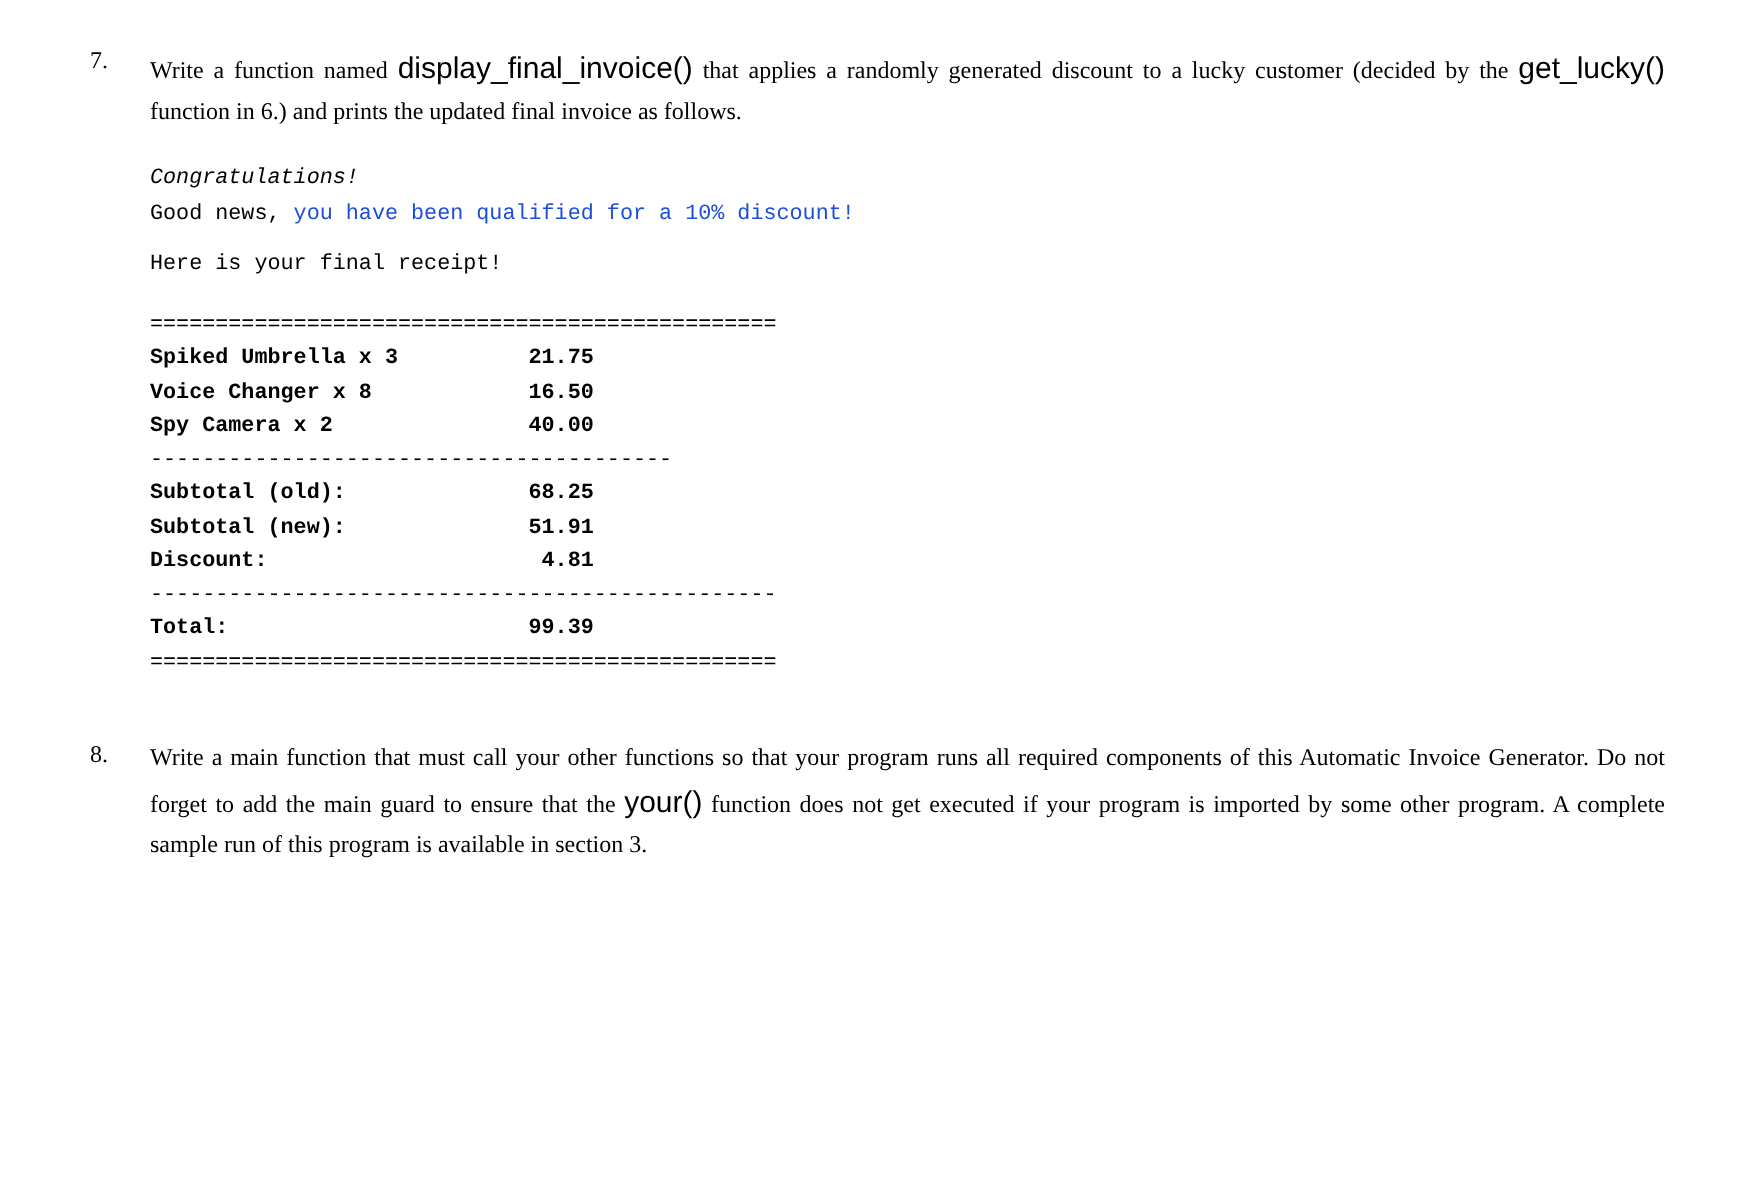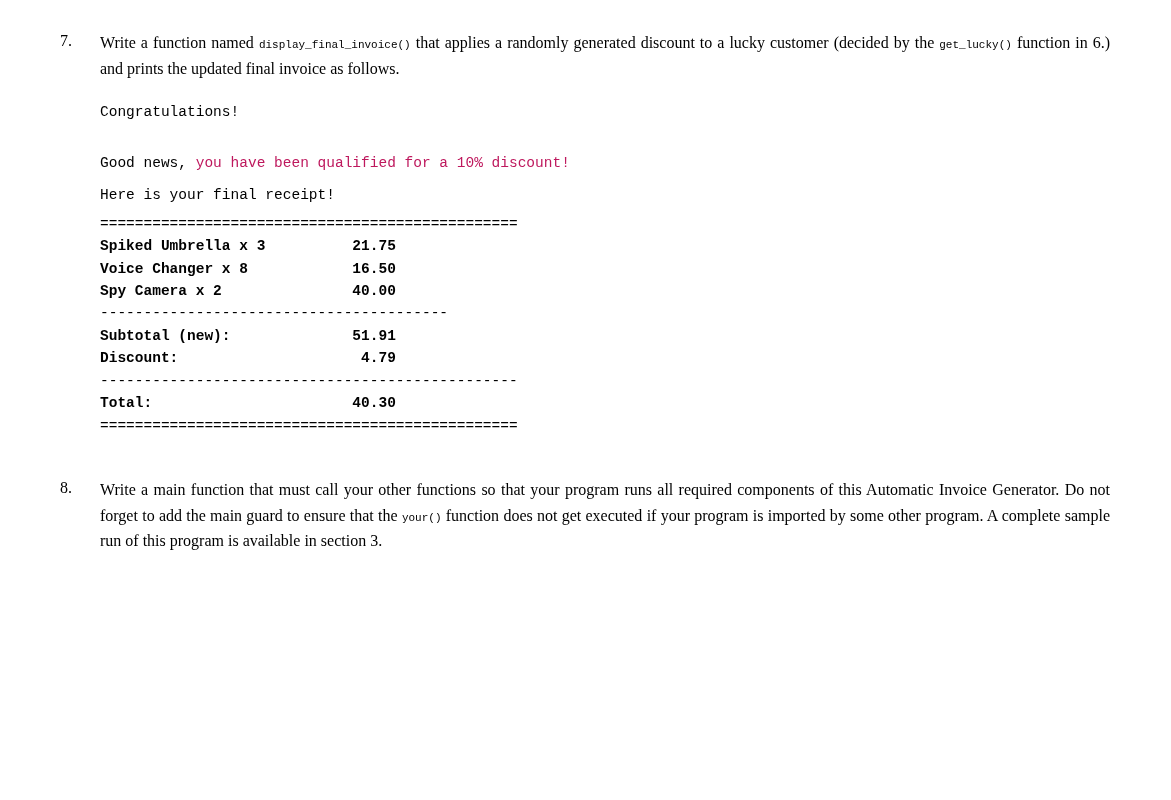--- a/index.html
+++ b/index.html
@@ -31,41 +31,42 @@
     }
     .question-text {
       flex: 1;
       text-align: justify;
       line-height: 1.6;
     }
     .question-text p {
       margin-bottom: 0;
     }
     code.inline {
-      font-family: Liberation Mono, monospace;
-      font-size: 11px;
+      font-family: Liberation Sans, sans-serif;
+      font-size: 20px;
     }
     .receipt-block {
       font-family: "Courier New", Courier, monospace;
       font-size: 14.5px;
       margin-top: 20px;
       line-height: 1.55;
       color: #000;
     }
     .receipt-congratulations {
-      margin-bottom: 28px;
+      margin-bottom: 2px;
+      font-style: italic;
     }
     .receipt-good-news {
       margin-bottom: 10px;
     }
     .receipt-good-news .highlight {
-      color: #be185d;
+      color: #1d4ed8;
     }
     .receipt-header {
-      margin-bottom: 6px;
+      margin-bottom: 19px;
     }
     .receipt-line {
       white-space: pre;
       font-weight: bold;
     }
     .receipt-separator-eq {
       white-space: pre;
     }
     .receipt-separator-dash {
       white-space: pre;
@@ -89,24 +90,25 @@
         <div class="receipt-congratulations">Congratulations!</div>
 
         <div class="receipt-good-news">Good news, <span class="highlight">you have been qualified for a 10% discount!</span></div>
 
         <div class="receipt-header">Here is your final receipt!</div>
         <div class="receipt-separator-eq">================================================</div>
         <div class="receipt-line">Spiked Umbrella x 3          21.75</div>
         <div class="receipt-line">Voice Changer x 8            16.50</div>
         <div class="receipt-line">Spy Camera x 2               40.00</div>
         <div class="receipt-separator-dash">----------------------------------------</div>
+        <div class="receipt-line">Subtotal (old):              68.25</div>
         <div class="receipt-line">Subtotal (new):              51.91</div>
-        <div class="receipt-line">Discount:                     4.79</div>
+        <div class="receipt-line">Discount:                     4.81</div>
         <div class="receipt-separator-dash">------------------------------------------------</div>
-        <div class="receipt-line">Total:                       40.30</div>
+        <div class="receipt-line">Total:                       99.39</div>
         <div class="receipt-separator-eq">================================================</div>
       </div>
     </div>
   </div>
 
   <div class="question-block">
     <div class="question-number">8.</div>
     <div class="question-text">
       <p>
         Write a main function that must call your other functions so that your program runs all required

